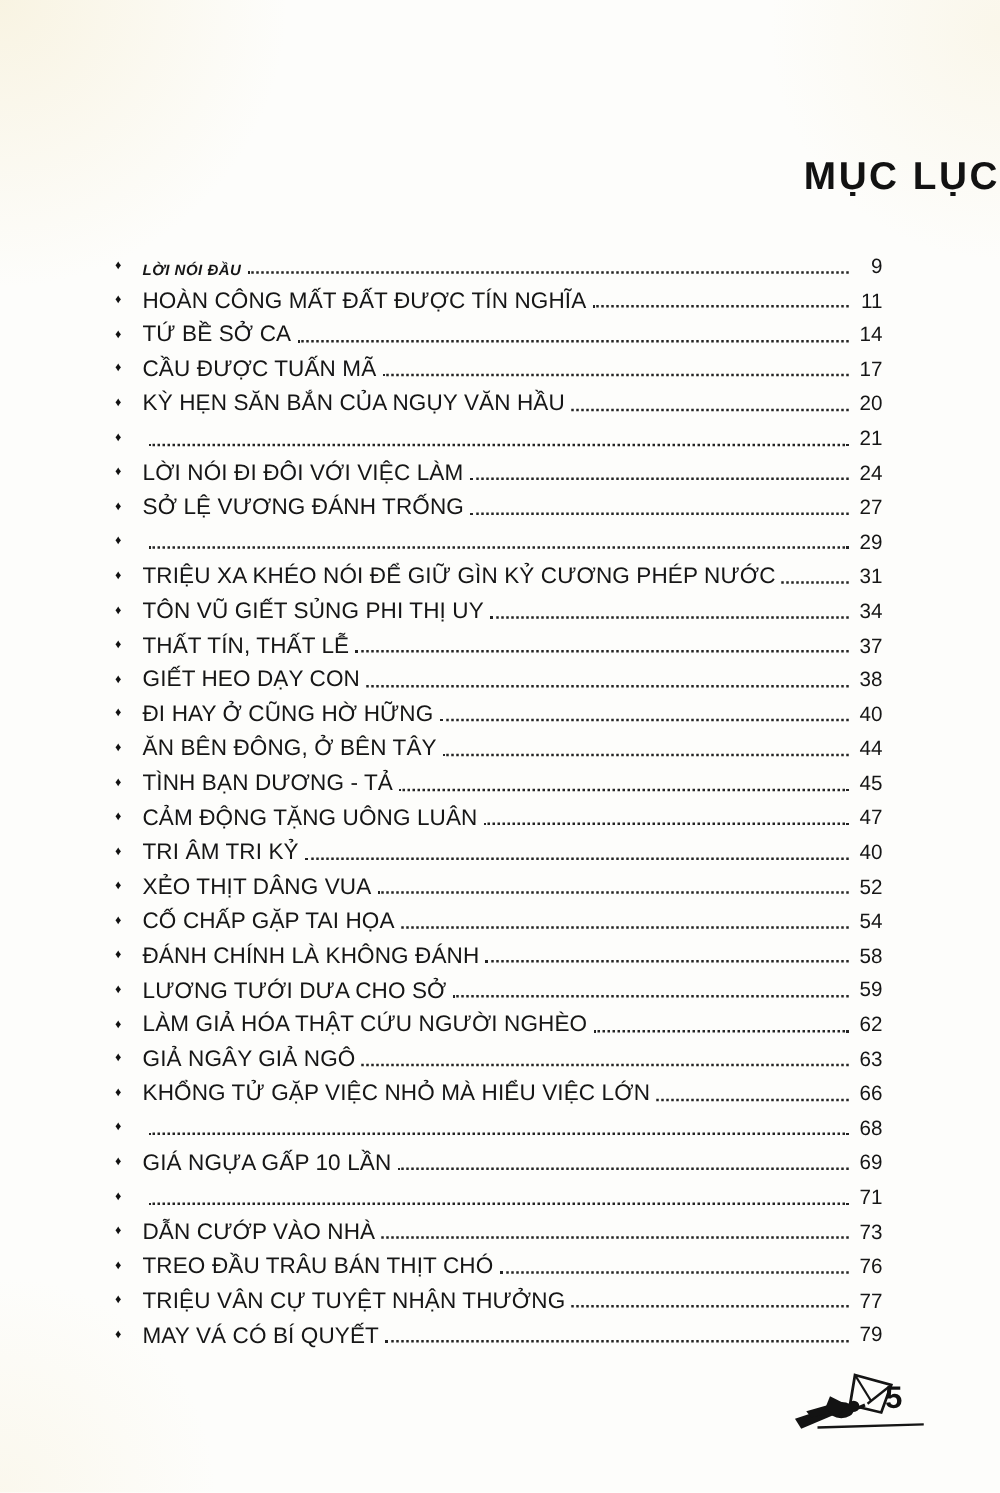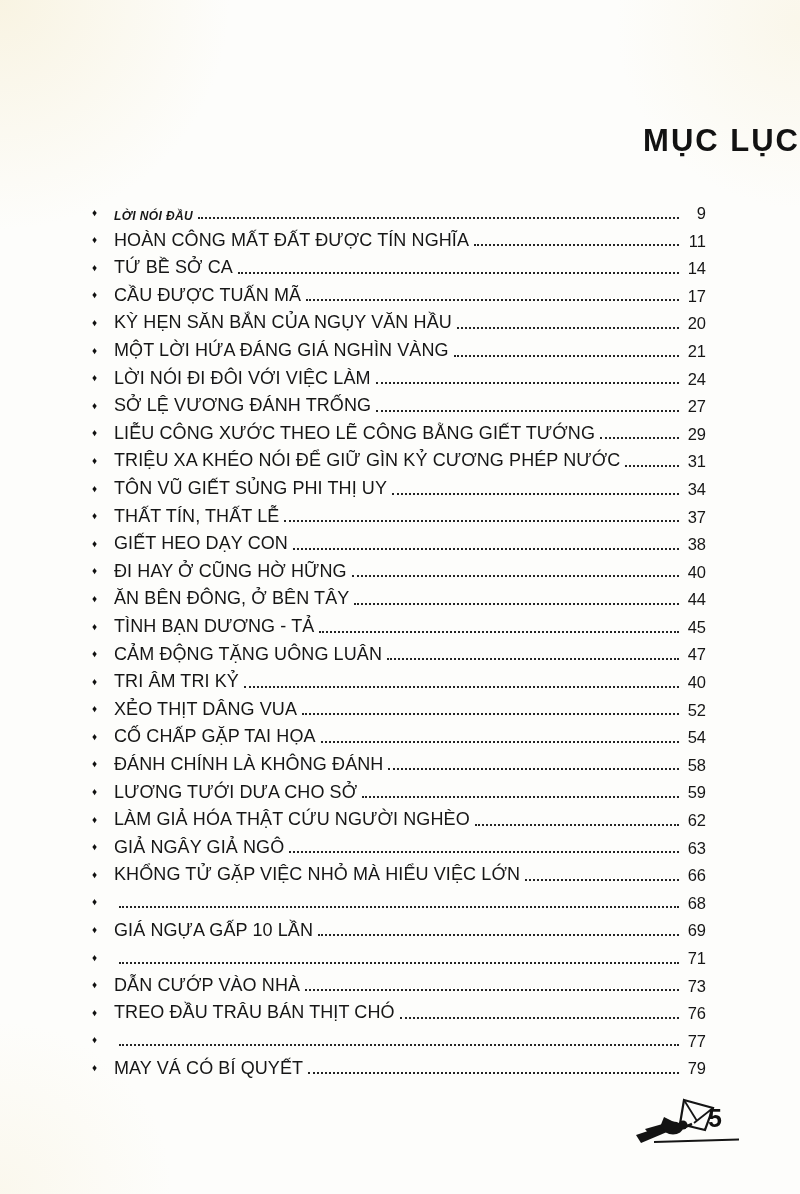--- a/index.html
+++ b/index.html
@@ -130,42 +130,40 @@
 
     <div class="toc-row">
       <span class="bullet">♦</span>
       <span class="label">KỲ HẸN SĂN BẮN CỦA NGỤY VĂN HẦU</span>
       <span class="dots"></span>
       <span class="pagenum">20</span>
     </div>
 
     <div class="toc-row">
       <span class="bullet">♦</span>
-      <span class="label">MỘT LỜI HỨA ĐÁNG GIÁ NGHÌN VÀNG</span>
       <span class="dots"></span>
       <span class="pagenum">21</span>
     </div>
 
     <div class="toc-row">
       <span class="bullet">♦</span>
       <span class="label">LỜI NÓI ĐI ĐÔI VỚI VIỆC LÀM</span>
       <span class="dots"></span>
       <span class="pagenum">24</span>
     </div>
 
     <div class="toc-row">
       <span class="bullet">♦</span>
       <span class="label">SỞ LỆ VƯƠNG ĐÁNH TRỐNG</span>
       <span class="dots"></span>
       <span class="pagenum">27</span>
     </div>
 
     <div class="toc-row">
       <span class="bullet">♦</span>
-      <span class="label">LIỄU CÔNG XƯỚC THEO LẼ CÔNG BẰNG GIẾT TƯỚNG</span>
       <span class="dots"></span>
       <span class="pagenum">29</span>
     </div>
 
     <div class="toc-row">
       <span class="bullet">♦</span>
       <span class="label">TRIỆU XA KHÉO NÓI ĐỂ GIỮ GÌN KỶ CƯƠNG PHÉP NƯỚC</span>
       <span class="dots"></span>
       <span class="pagenum">31</span>
     </div>
@@ -303,20 +301,21 @@
 
     <div class="toc-row">
       <span class="bullet">♦</span>
       <span class="label">TREO ĐẦU TRÂU BÁN THỊT CHÓ</span>
       <span class="dots"></span>
       <span class="pagenum">76</span>
     </div>
 
     <div class="toc-row">
       <span class="bullet">♦</span>
+      <span class="label">TRIỆU VÂN CỰ TUYỆT NHẬN THƯỞNG</span>
       <span class="dots"></span>
       <span class="pagenum">77</span>
     </div>
 
     <div class="toc-row">
       <span class="bullet">♦</span>
       <span class="label">MAY VÁ CÓ BÍ QUYẾT</span>
       <span class="dots"></span>
       <span class="pagenum">79</span>
     </div>

